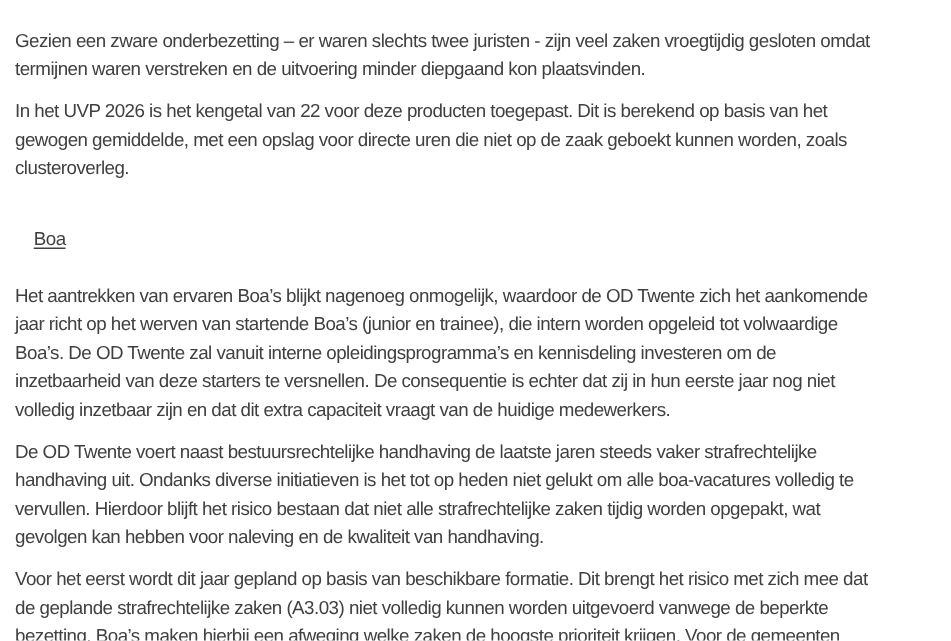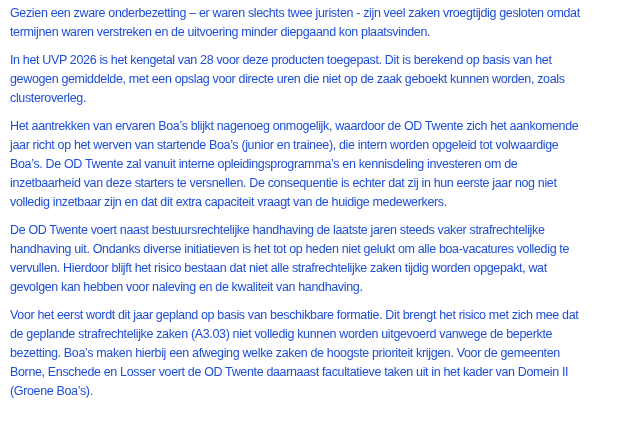--- a/index.html
+++ b/index.html
@@ -9,26 +9,26 @@
   }
   body {
     width: 634px;
     height: 427px;
     overflow: hidden;
   }
   .page {
     box-sizing: border-box;
     width: 634px;
     height: 427px;
-    padding: 4px 8px 0 10px;
+    padding: 18px 8px 0 10px;
     font-family: "Liberation Sans", sans-serif;
     font-size: 12.5px;
     line-height: 19px;
     letter-spacing: -0.35px;
-    color: #1d4ed8;
+    color: #404040;
     background: #ffffff;
   }
   .para {
     margin: 0 0 9px 0;
     white-space: pre;
   }
   .heading {
     margin: 0;
     white-space: pre;
   }
@@ -38,24 +38,27 @@
   }
 </style>
 </head>
 <body>
 
 <div class="page">
 
   <p class="para">Gezien een zware onderbezetting – er waren slechts twee juristen - zijn veel zaken vroegtijdig gesloten omdat
 termijnen waren verstreken en de uitvoering minder diepgaand kon plaatsvinden.</p>
 
-  <p class="para">In het UVP 2026 is het kengetal van 28 voor deze producten toegepast. Dit is berekend op basis van het
+  <p class="para">In het UVP 2026 is het kengetal van 22 voor deze producten toegepast. Dit is berekend op basis van het
 gewogen gemiddelde, met een opslag voor directe uren die niet op de zaak geboekt kunnen worden, zoals
 clusteroverleg.</p>
 
+  <div class="heading">
+    <span class="underline">Boa</span>
+  </div>
 
   <p class="para">Het aantrekken van ervaren Boa’s blijkt nagenoeg onmogelijk, waardoor de OD Twente zich het aankomende
 jaar richt op het werven van startende Boa’s (junior en trainee), die intern worden opgeleid tot volwaardige
 Boa’s. De OD Twente zal vanuit interne opleidingsprogramma’s en kennisdeling investeren om de
 inzetbaarheid van deze starters te versnellen. De consequentie is echter dat zij in hun eerste jaar nog niet
 volledig inzetbaar zijn en dat dit extra capaciteit vraagt van de huidige medewerkers.</p>
 
   <p class="para">De OD Twente voert naast bestuursrechtelijke handhaving de laatste jaren steeds vaker strafrechtelijke
 handhaving uit. Ondanks diverse initiatieven is het tot op heden niet gelukt om alle boa-vacatures volledig te
 vervullen. Hierdoor blijft het risico bestaan dat niet alle strafrechtelijke zaken tijdig worden opgepakt, wat

